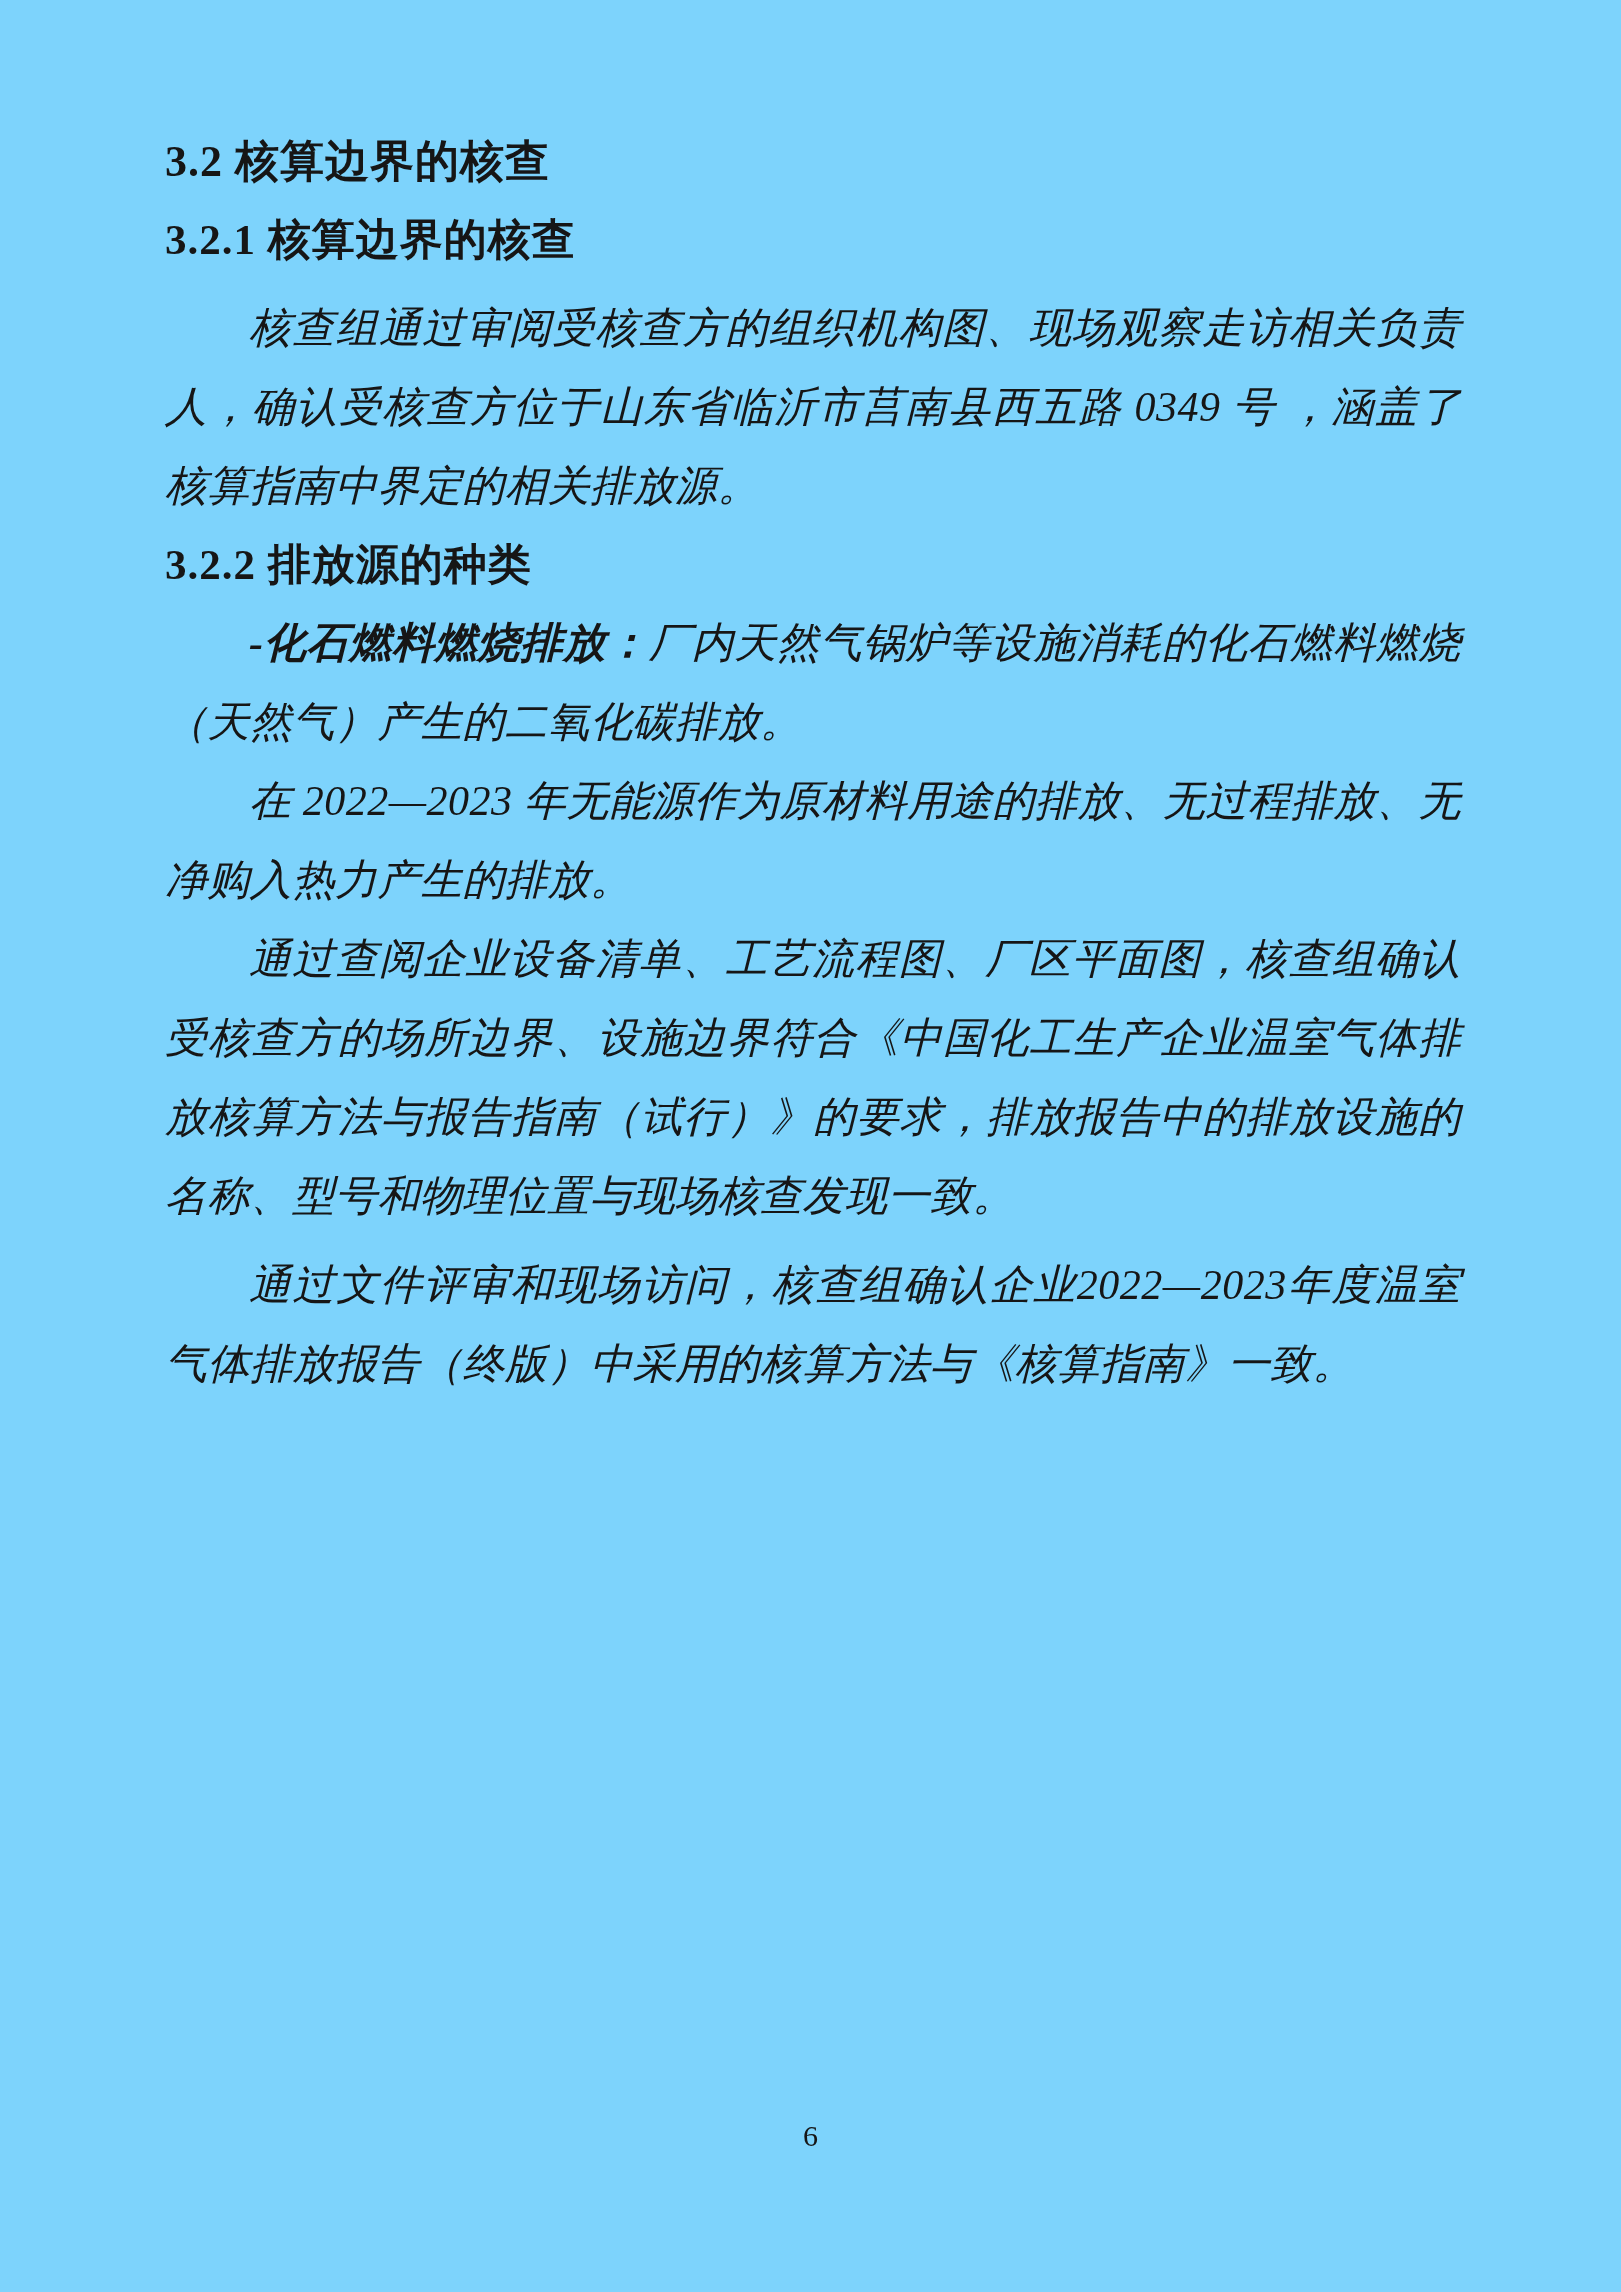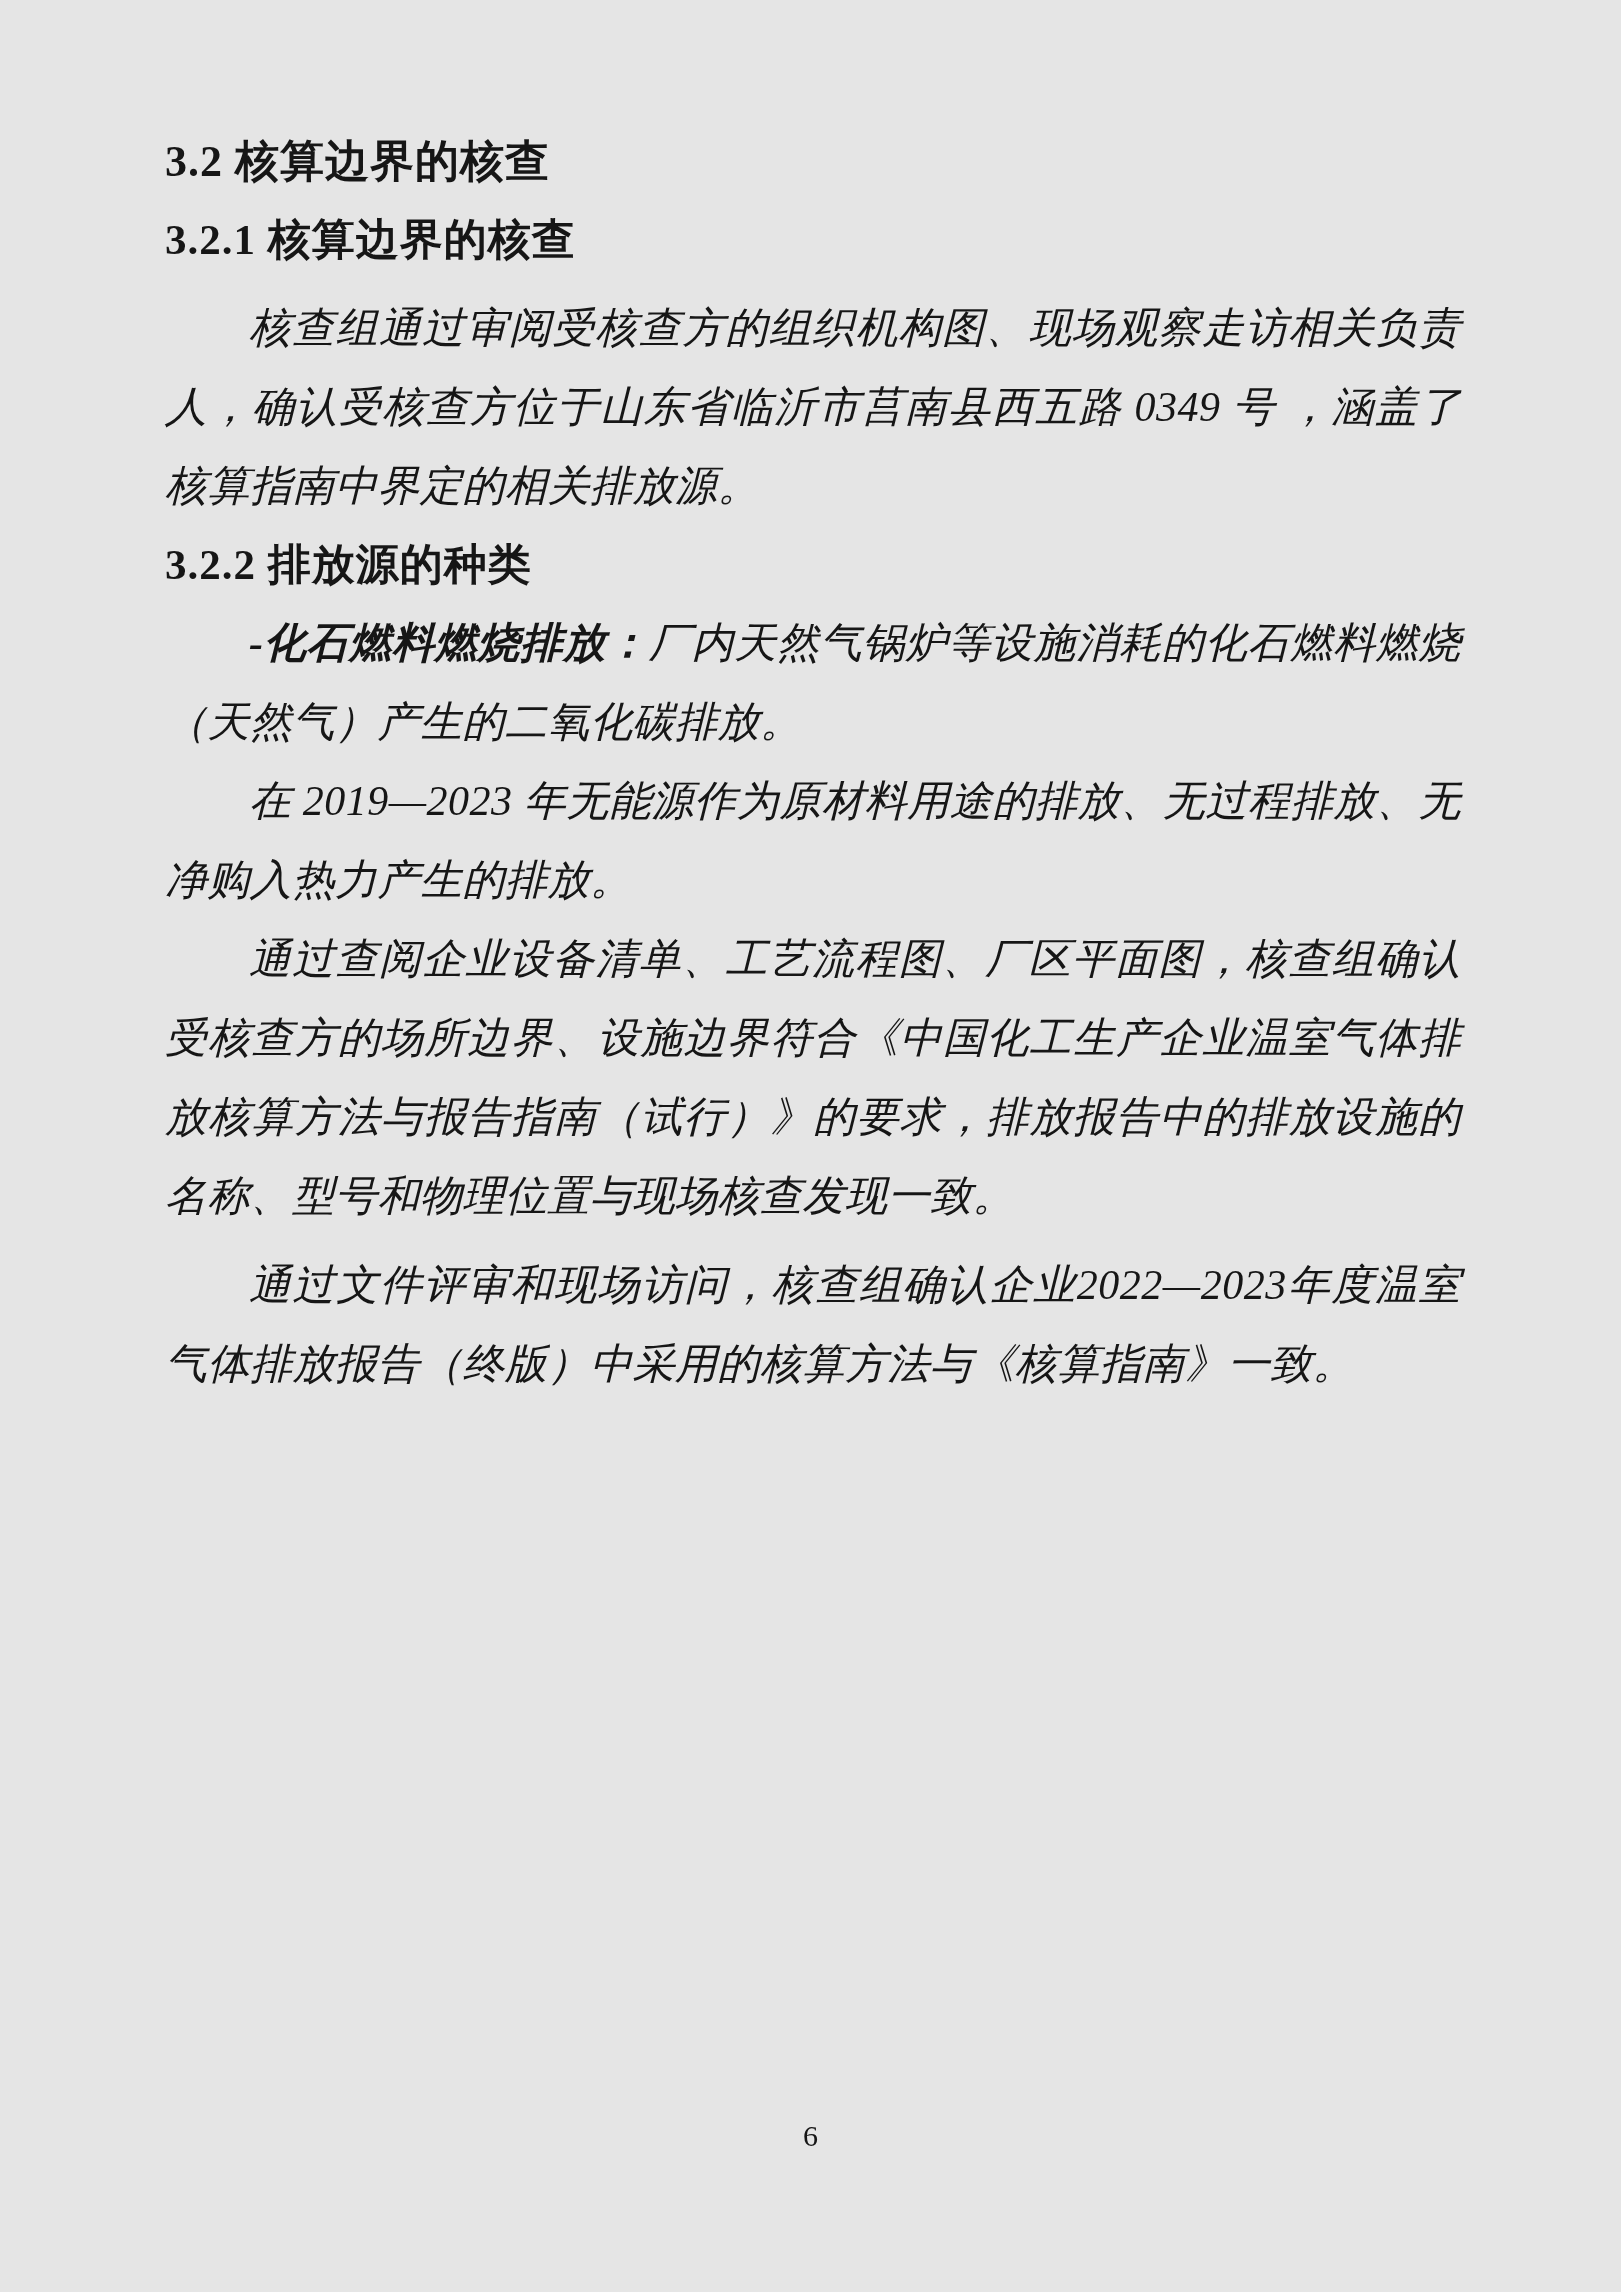--- a/index.html
+++ b/index.html
@@ -5,21 +5,21 @@
   html, body {
     margin: 0;
     padding: 0;
     background: #9a9a9a;
   }
   .page {
     position: relative;
     width: 1621px;
     height: 2293px;
     margin: 0 auto;
-    background: #e5e5e5;
+    background: #7dd3fc;
     color: #161616;
     font-family: "Liberation Serif", "DejaVu Serif", serif;
     overflow: hidden;
   }
   .content {
     position: absolute;
     top: 123px;
     left: 165px;
     width: 1296px;
   }
@@ -65,21 +65,21 @@
     <h3 class="h-gap">3.2.1 核算边界的核查</h3>
 
     <p class="p-gap">核查组通过审阅受核查方的组织机构图、现场观察走访相关负责人，确认受核查方位于山东省临沂市莒南县西五路 0349 号 ，涵盖了核算指南中界定的相关排放源。</p>
 
     <h3 class="h-gap">3.2.2 排放源的种类</h3>
 
 
     <p><strong>-化石燃料燃烧排放：</strong><span>厂内天然气锅炉等设施消耗的化石燃料燃烧（天然气）产生的二氧化碳排放。</span></p>
 
 
-    <p>在 2019—2023 年无能源作为原材料用途的排放、无过程排放、无净购入热力产生的排放。</p>
+    <p>在 2022—2023 年无能源作为原材料用途的排放、无过程排放、无净购入热力产生的排放。</p>
 
     <p>通过查阅企业设备清单、工艺流程图、厂区平面图，核查组确认受核查方的场所边界、设施边界符合《中国化工生产企业温室气体排放核算方法与报告指南（试行）》的要求，排放报告中的排放设施的名称、型号和物理位置与现场核查发现一致。</p>
 
 
     <p class="p-gap">通过文件评审和现场访问，核查组确认企业2022—2023年度温室气体排放报告（终版）中采用的核算方法与《核算指南》一致。</p>
 
   </main>
 
   <footer class="footer">
     <span>6</span>

